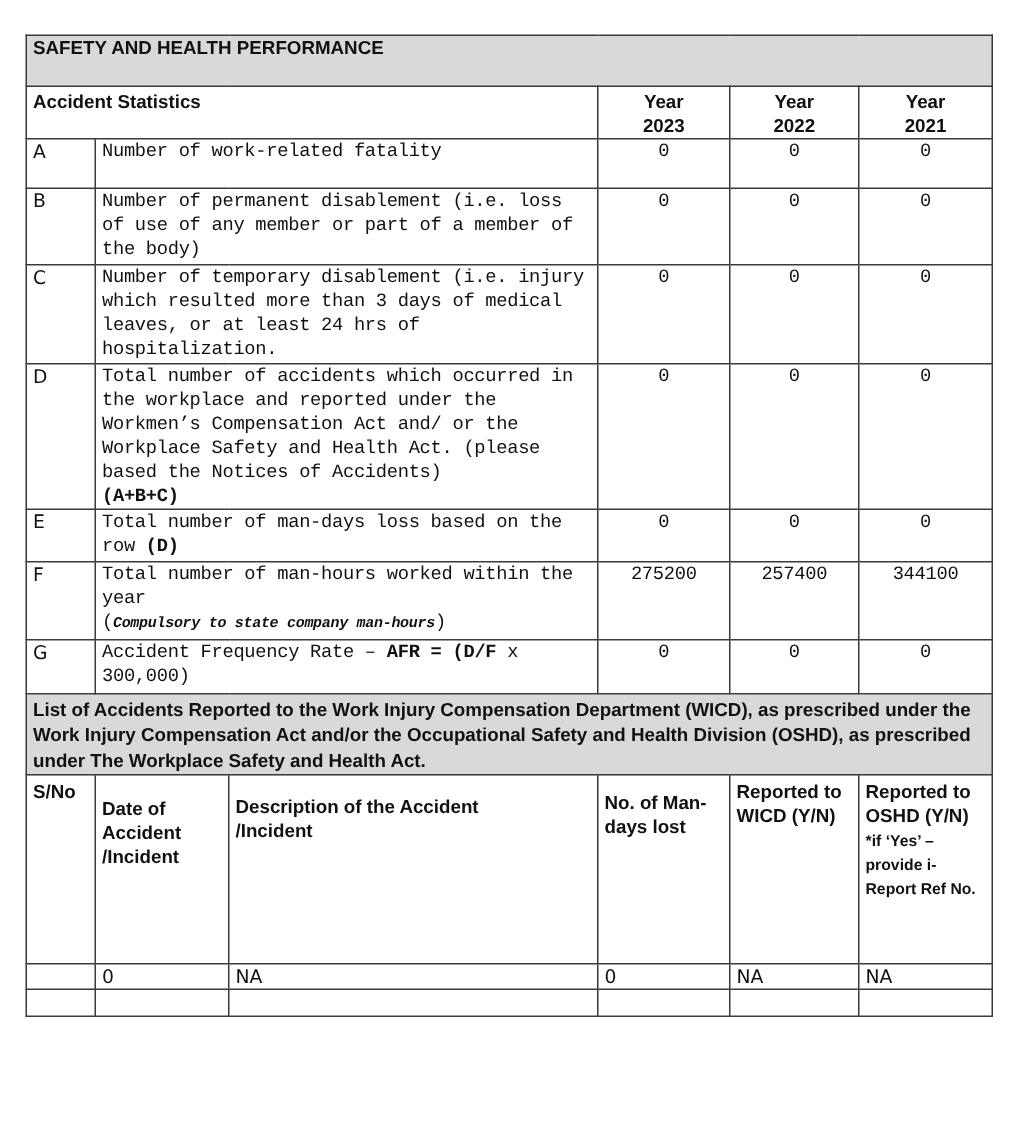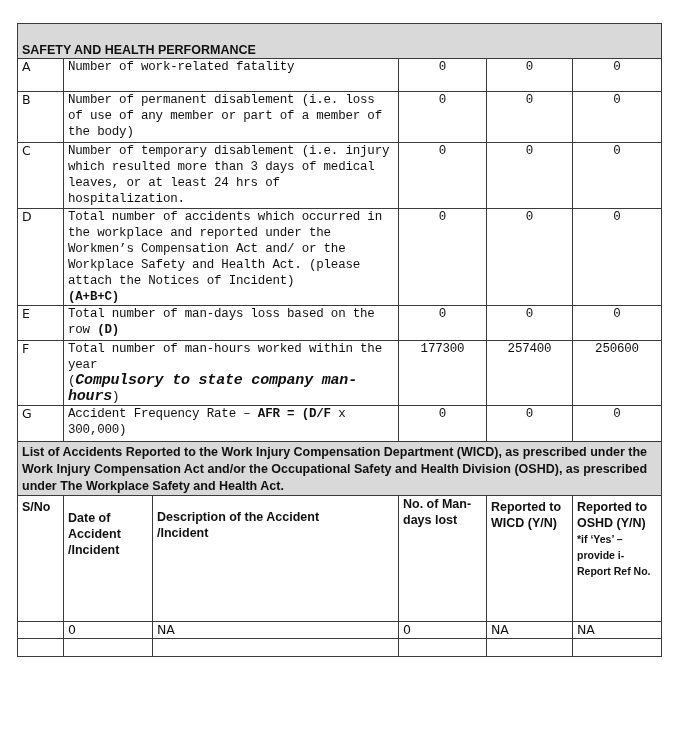--- a/index.html
+++ b/index.html
@@ -22,21 +22,27 @@
   <colgroup>
     <col style="width:46px">
       <col style="width:89px">
       <col style="width:246px">
       <col style="width:88px">
       <col style="width:86px">
       <col style="width:89px">
   </colgroup>
   <tbody>
       <tr style="height:34px">
-    <td colspan="6" class="grey bold" style="padding-top:18px">SAFETY AND HEALTH PERFORMANCE</td>
+    <td colspan="6" class="grey bold" style="padding-top:0">SAFETY AND HEALTH PERFORMANCE</td>
+  </tr>
+  <tr style="height:35px">
+    <td colspan="3" class="bold" style="padding-top:2px">Accident Statistics</td>
+    <td class="center small-bold" style="padding-top:2px"><span>Year</span><br><span>2023</span></td>
+    <td class="center small-bold" style="padding-top:2px"><span>Year</span><br><span>2022</span></td>
+    <td class="center small-bold" style="padding-top:2px"><span>Year</span><br><span>2021</span></td>
   </tr>
 
   <tr style="height:33px">
     <td class="letter">A</td>
     <td colspan="2" class="cell-serif">Number of work-related fatality</td>
     <td class="center cell-serif">0</td>
     <td class="center cell-serif">0</td>
     <td class="center cell-serif">0</td>
   </tr>
 
@@ -51,59 +57,59 @@
   <tr style="height:66px">
     <td class="letter">C</td>
     <td colspan="2" class="cell-serif">Number of temporary disablement (i.e. injury which resulted more than 3 days of medical leaves, or at least 24 hrs of hospitalization.</td>
     <td class="center cell-serif">0</td>
     <td class="center cell-serif">0</td>
     <td class="center cell-serif">0</td>
   </tr>
 
   <tr style="height:92px">
     <td class="letter">D</td>
-    <td colspan="2" class="cell-serif"><span>Total number of accidents which occurred in the workplace and reported under the Workmen’s Compensation Act and/ or the Workplace Safety and Health Act. (please attach the Notices of Incident)</span><br><b>(A+B+C)</b></td>
+    <td colspan="2" class="cell-serif"><span>Total number of accidents which occurred in the workplace and reported under the Workmen’s Compensation Act and/ or the Workplace Safety and Health Act. (please based the Notices of Accidents)</span><br><b>(A+B+C)</b></td>
     <td class="center cell-serif">0</td>
     <td class="center cell-serif">0</td>
     <td class="center cell-serif">0</td>
   </tr>
 
   <tr style="height:35px">
     <td class="letter">E</td>
     <td colspan="2" class="cell-serif"><span>Total number of man-days loss based on the row</span> <b>(D)</b></td>
     <td class="center cell-serif">0</td>
     <td class="center cell-serif">0</td>
     <td class="center cell-serif">0</td>
   </tr>
 
   <tr style="height:52px">
     <td class="letter">F</td>
-    <td colspan="2" class="cell-serif"><span>Total number of man-hours worked within the year</span><br>(<b><i style="font-size:15px">Compulsory to state company man-hours</i></b>)</td>
-    <td class="center cell-serif">177300</td>
+    <td colspan="2" class="cell-serif"><span>Total number of man-hours worked within the year</span><br>(<b><i style="font-size:10px">Compulsory to state company man-hours</i></b>)</td>
+    <td class="center cell-serif">275200</td>
     <td class="center cell-serif">257400</td>
-    <td class="center cell-serif">250600</td>
+    <td class="center cell-serif">344100</td>
   </tr>
 
   <tr style="height:36px">
     <td class="letter">G</td>
     <td colspan="2" class="cell-serif"><span>Accident Frequency Rate –</span> <b>AFR = (D/F</b><span> x 300,000)</span></td>
     <td class="center cell-serif">0</td>
     <td class="center cell-serif">0</td>
     <td class="center cell-serif">0</td>
   </tr>
 
   <tr style="height:50px">
     <td colspan="6" class="grey bold" style="padding-top:2px;line-height:17px">List of Accidents Reported to the Work Injury Compensation Department (WICD), as prescribed under the Work Injury Compensation Act and/or the Occupational Safety and Health Division (OSHD), as prescribed under The Workplace Safety and Health Act.</td>
   </tr>
 
   <tr style="height:126px">
     <td class="small-bold" style="padding-top:3px">S/No</td>
     <td class="small-bold" style="padding-top:14px">Date of Accident /Incident</td>
     <td class="small-bold" style="padding-top:13px;padding-right:60px">Description of the Accident /Incident</td>
-    <td class="small-bold" style="padding-top:0">No. of Man-days lost</td>
+    <td class="small-bold" style="padding-top:10px">No. of Man-days lost</td>
     <td class="small-bold" style="padding-top:3px;padding-right:8px">Reported to WICD (Y/N)</td>
     <td class="small-bold" style="padding-top:3px;"><span>Reported to OSHD (Y/N)</span><br><span class="tiny">*if ‘Yes’ – provide i-Report Ref No.</span></td>
   </tr>
 
   <tr style="height:13px">
     <td class="na"></td>
     <td class="na">0</td>
     <td class="na">NA</td>
     <td class="na">0</td>
     <td class="na">NA</td>

